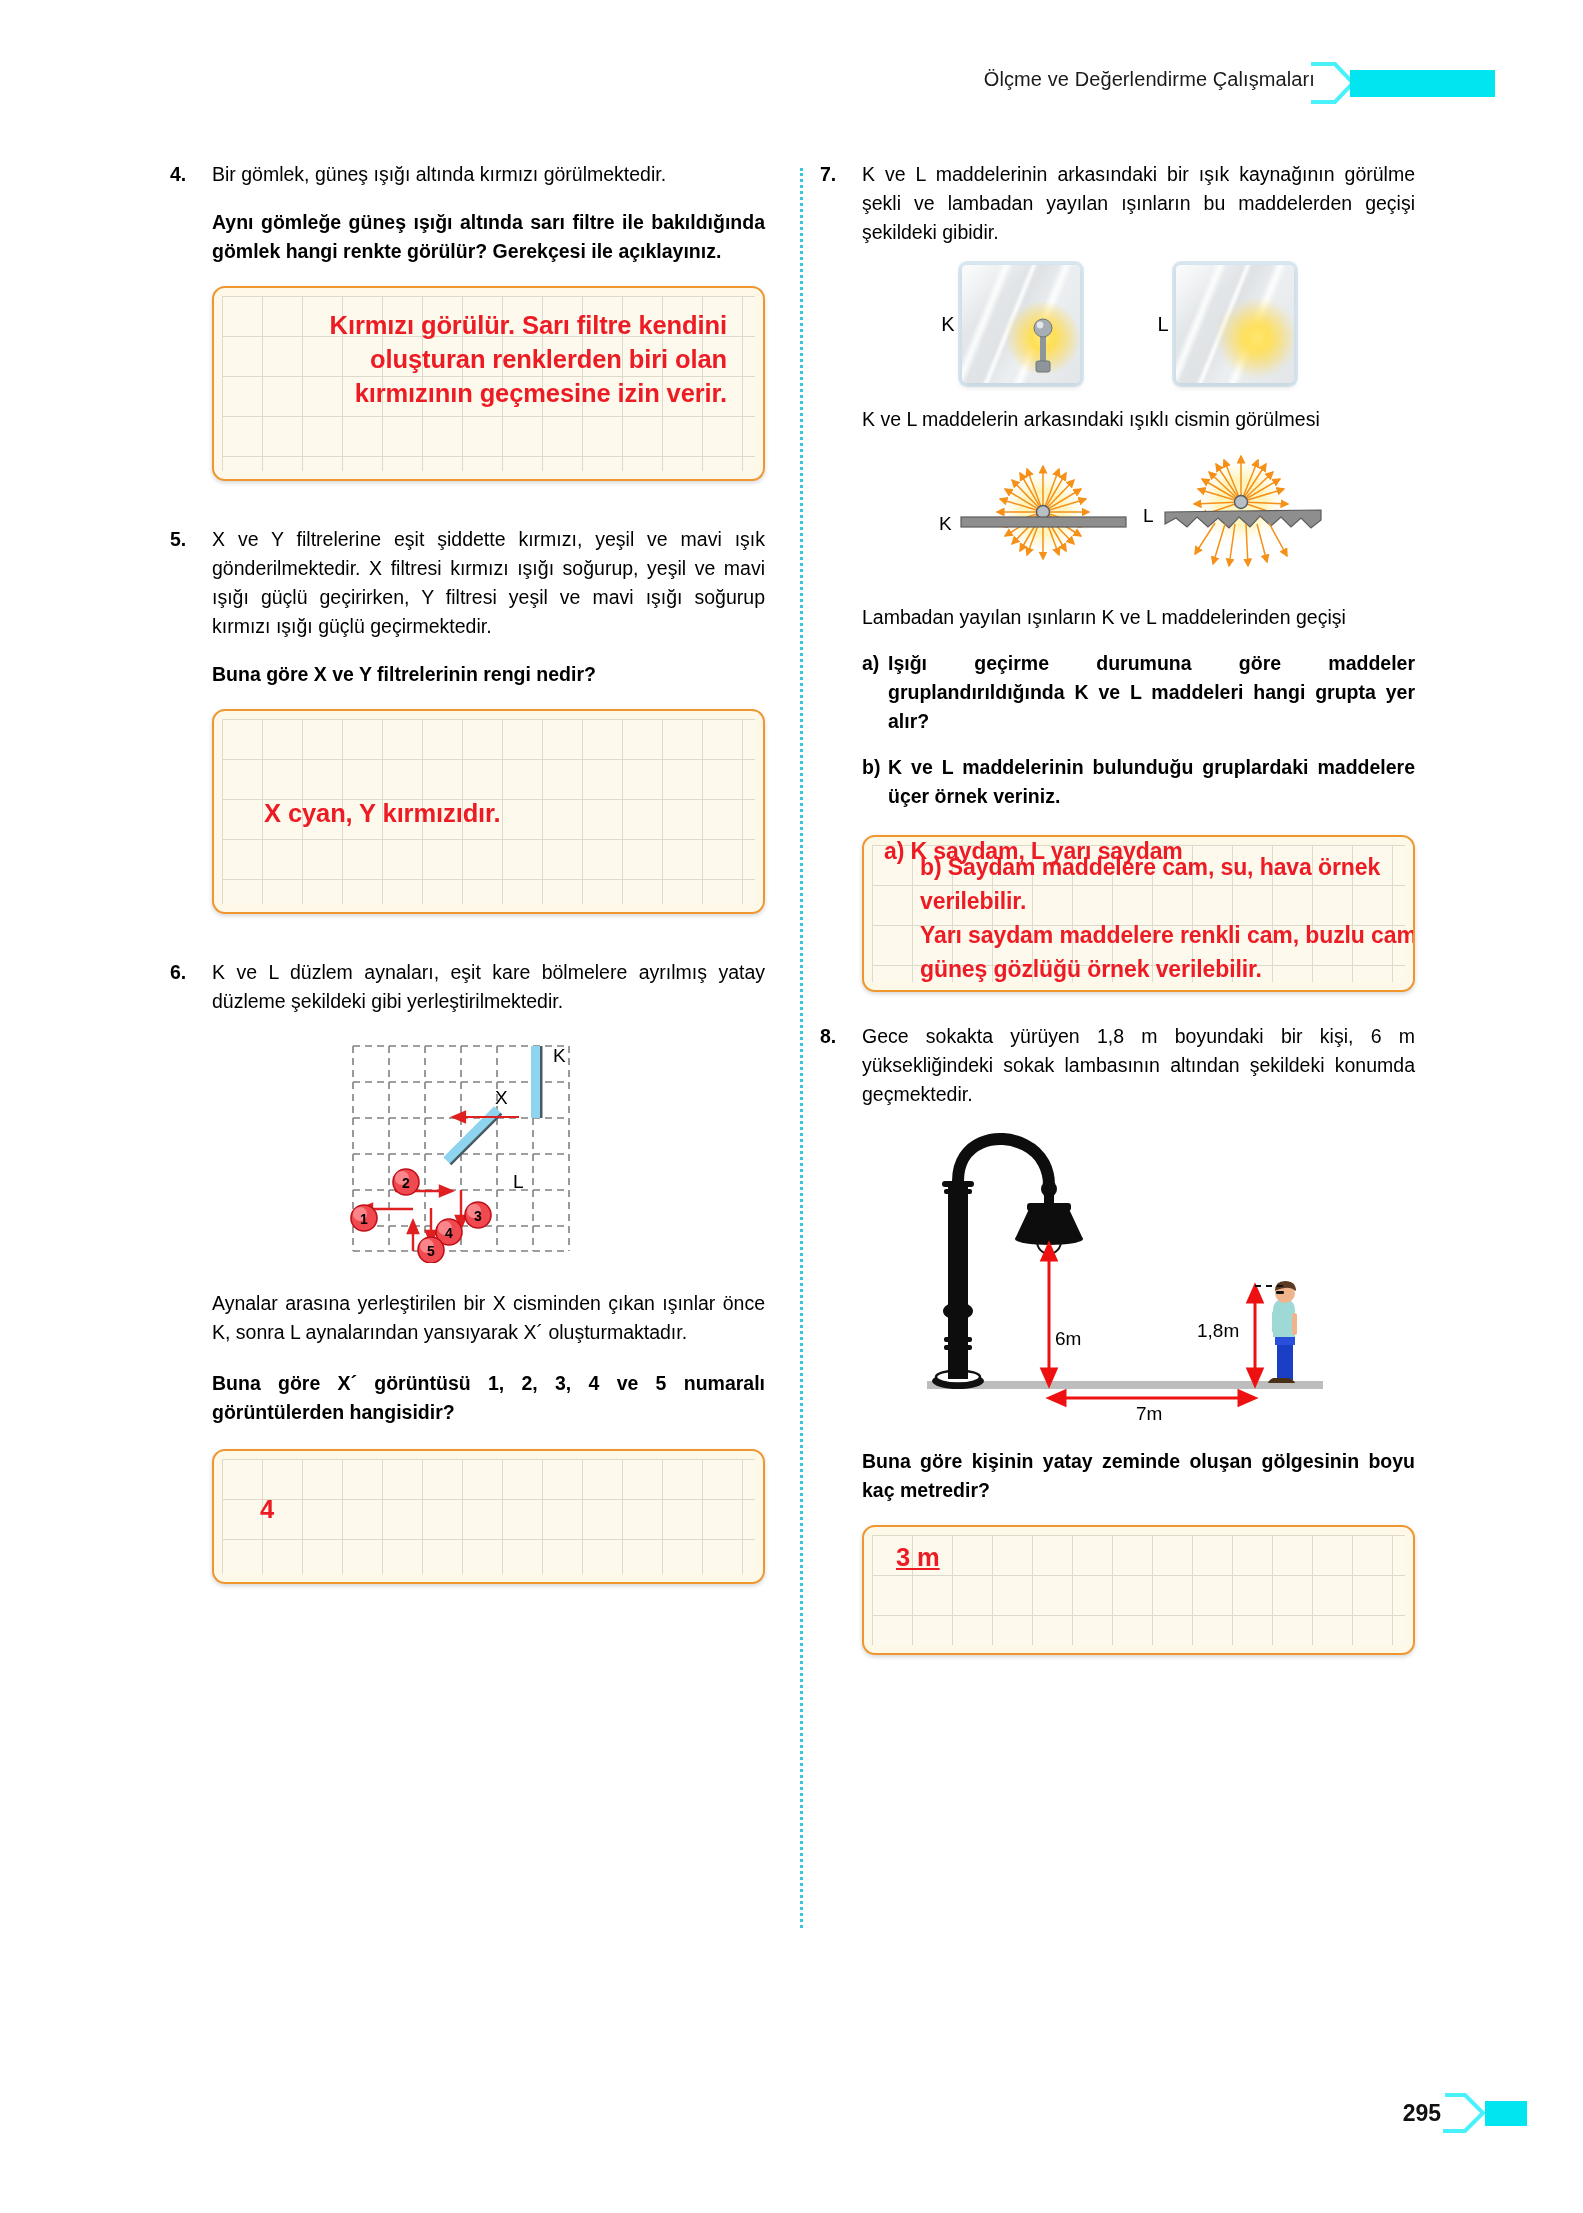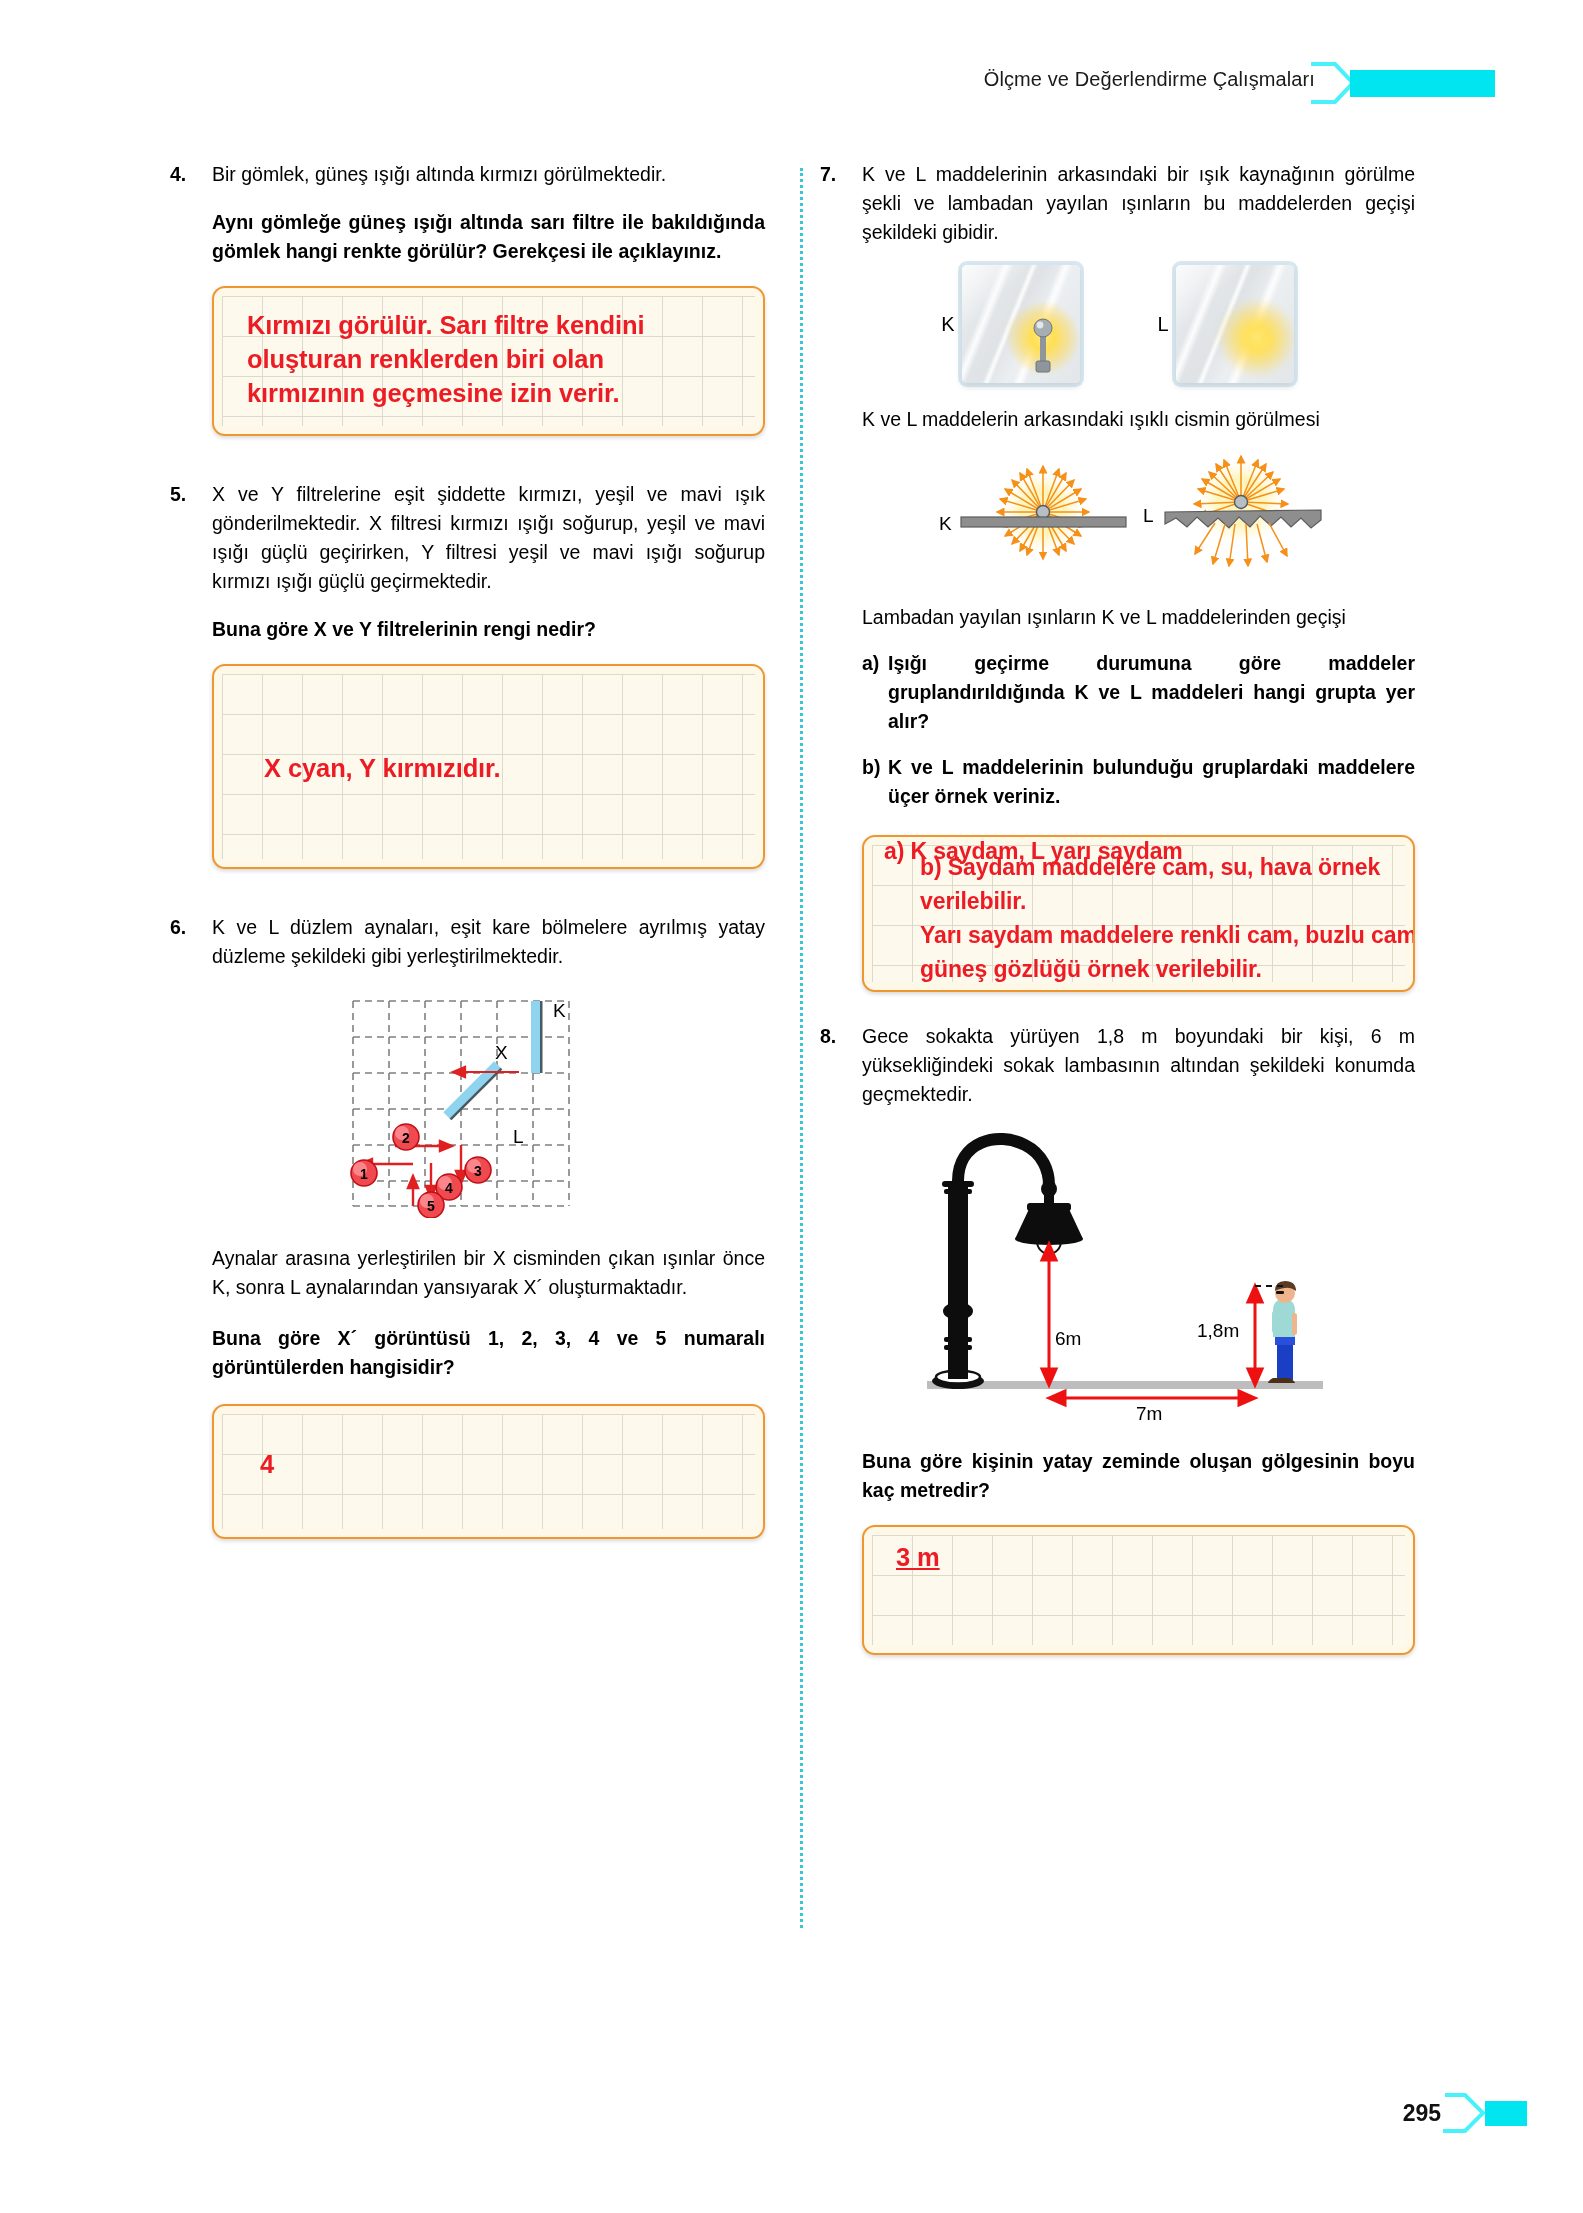--- a/index.html
+++ b/index.html
@@ -135,21 +135,21 @@
   <div class="col col-left">
 
     <div class="q">
       <div class="q-row">
         <div class="q-num">4.</div>
         <div class="q-body">
           <div class="q-text">Bir gömlek, güneş ışığı altında kırmızı görülmektedir.</div>
           <div class="q-text bold">Aynı gömleğe güneş ışığı altında  sarı filtre ile bakıldığında gömlek hangi renkte görülür? Gerekçesi ile açıklayınız.</div>
         </div>
       </div>
-      <div class="ansbox" style="margin:20px 0 0 42px;width:553px;height:150px;">
+      <div class="ansbox" style="margin:20px 0 0 42px;width:553px;height:195px;text-align:right;">
         <div class="ansgrid"></div>
         <div class="anstext" style="padding:11px 0 0 23px;width:480px;">Kırmızı görülür. Sarı filtre kendini oluşturan renklerden biri olan kırmızının geçmesine izin verir.</div>
       </div>
     </div>
 
     <div class="q" style="margin-top:44px;">
       <div class="q-row">
         <div class="q-num">5.</div>
         <div class="q-body">
           <div class="q-text">X ve Y filtrelerine eşit şiddette kırmızı, yeşil ve mavi ışık gönderilmektedir. X filtresi kırmızı ışığı soğurup, yeşil ve mavi ışığı güçlü geçirirken, Y filtresi yeşil ve mavi ışığı soğurup kırmızı ışığı güçlü geçirmektedir.</div>

